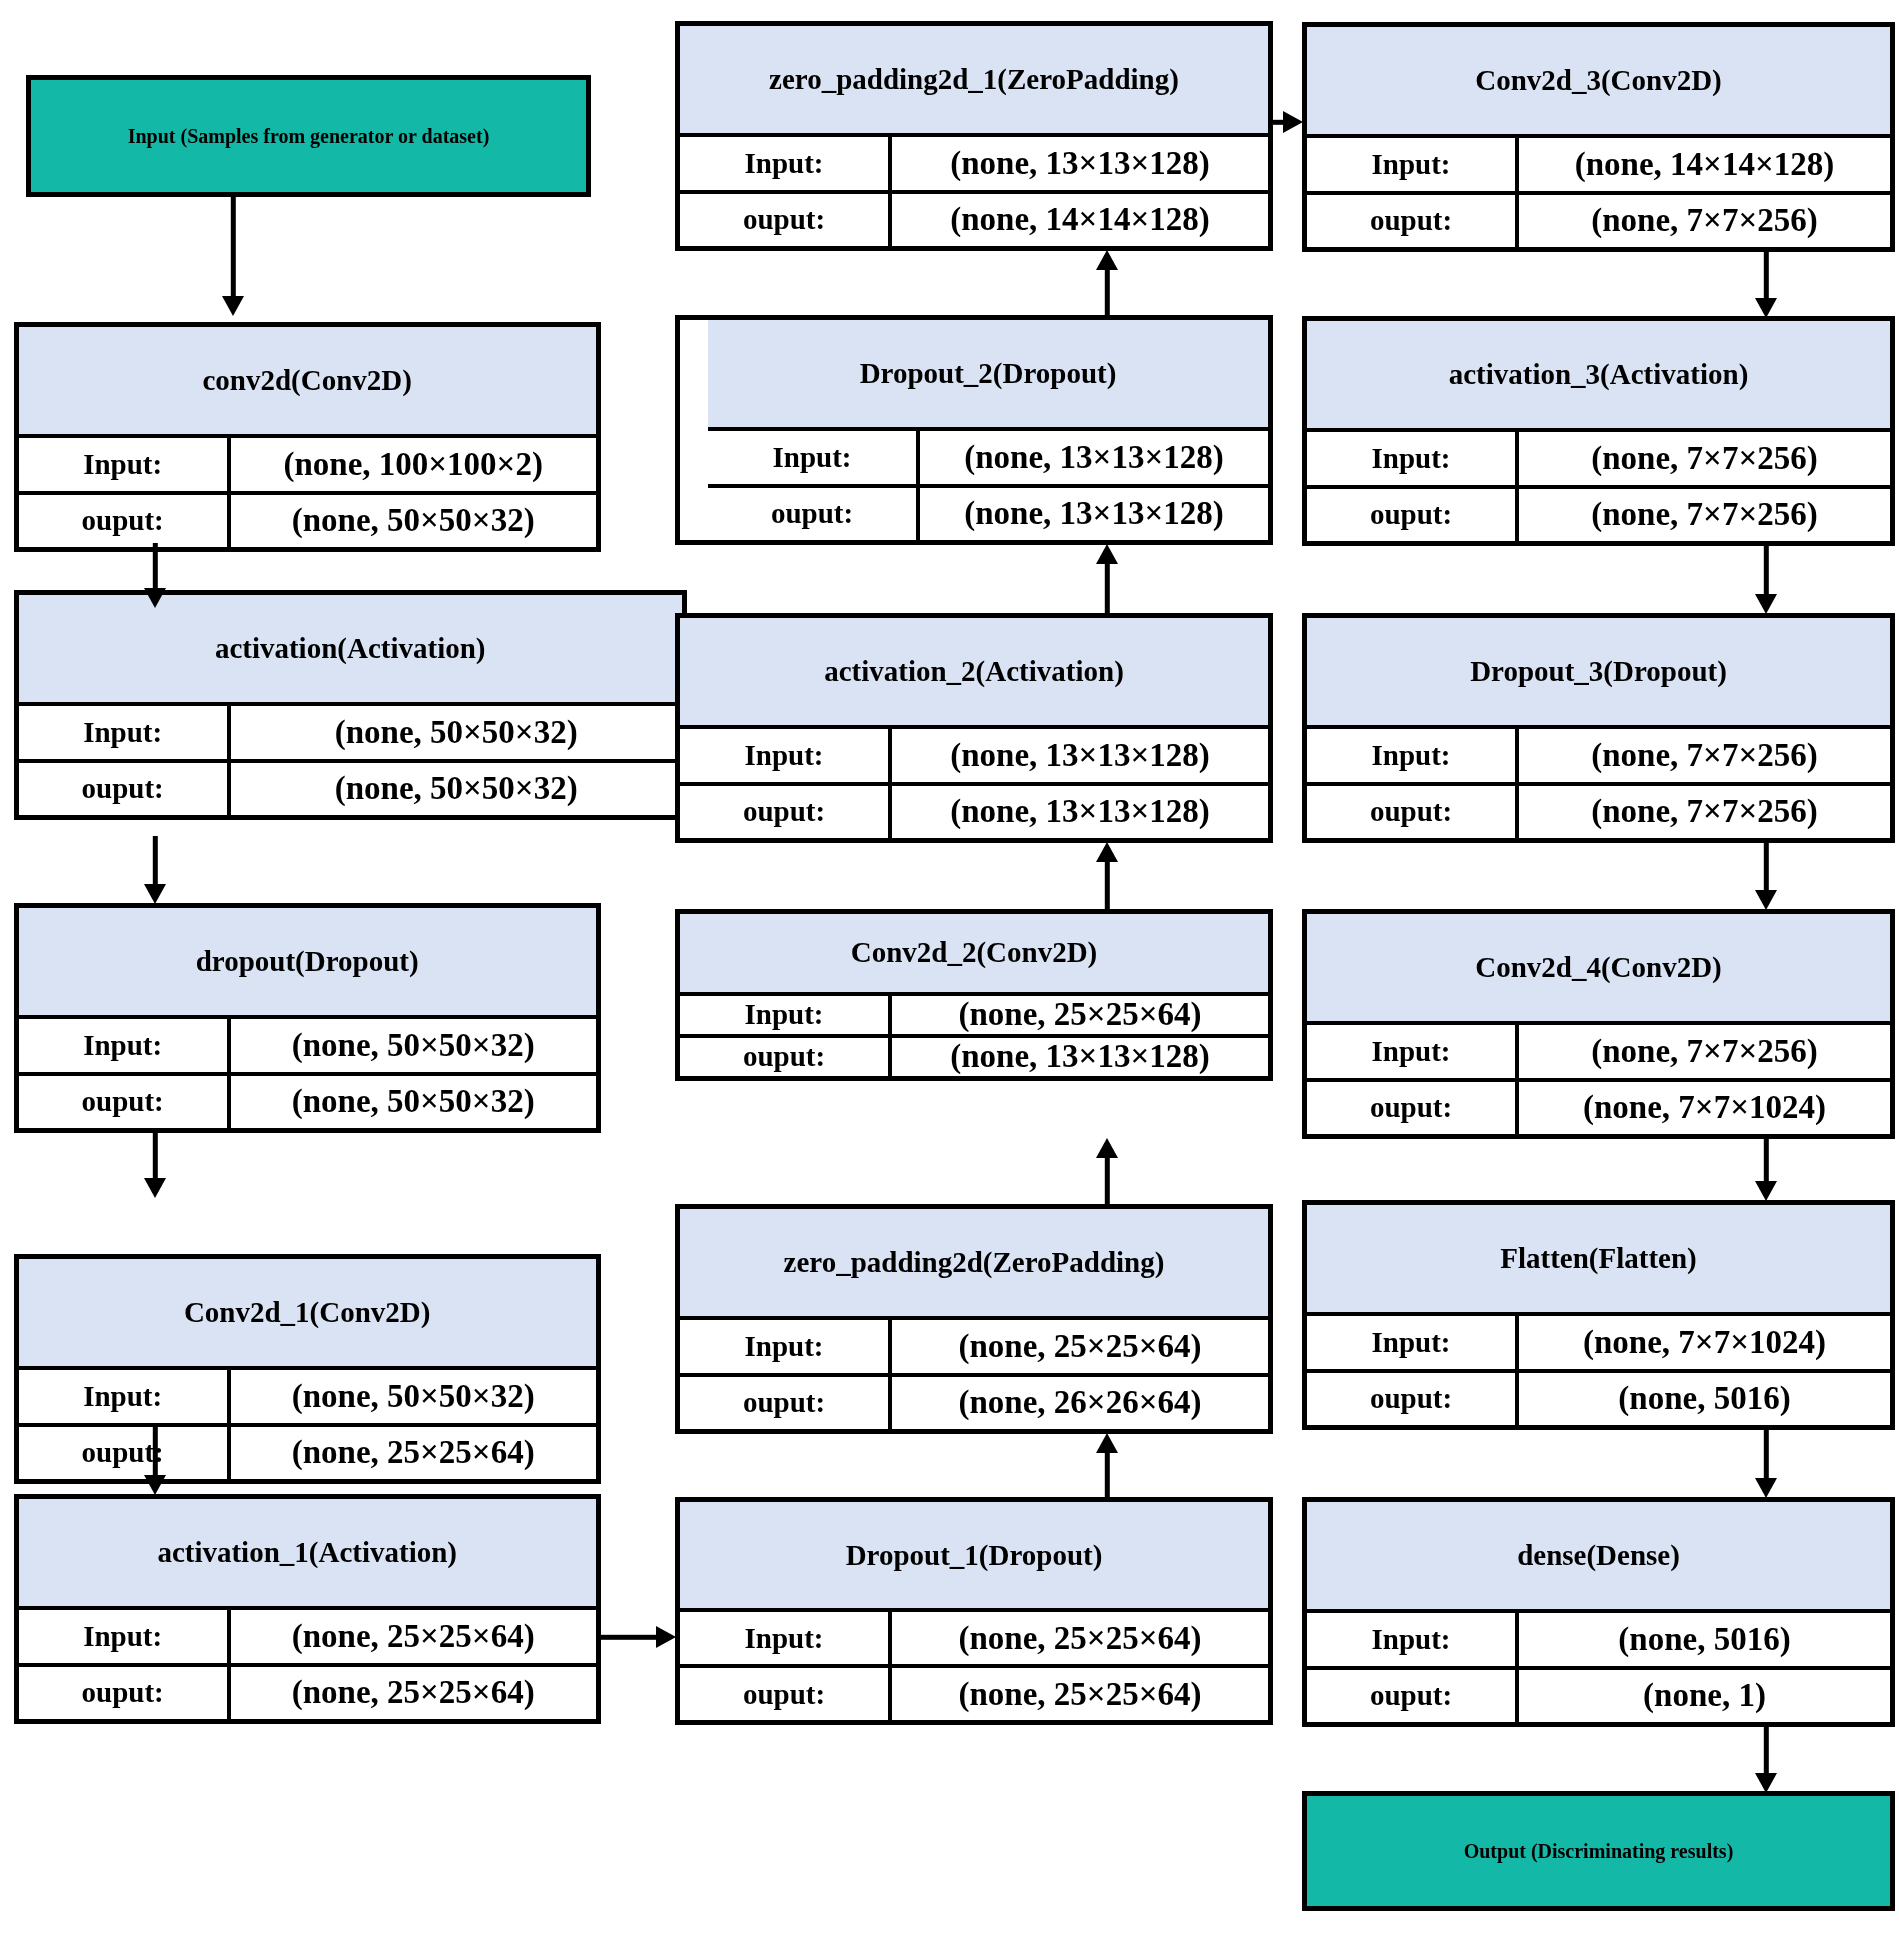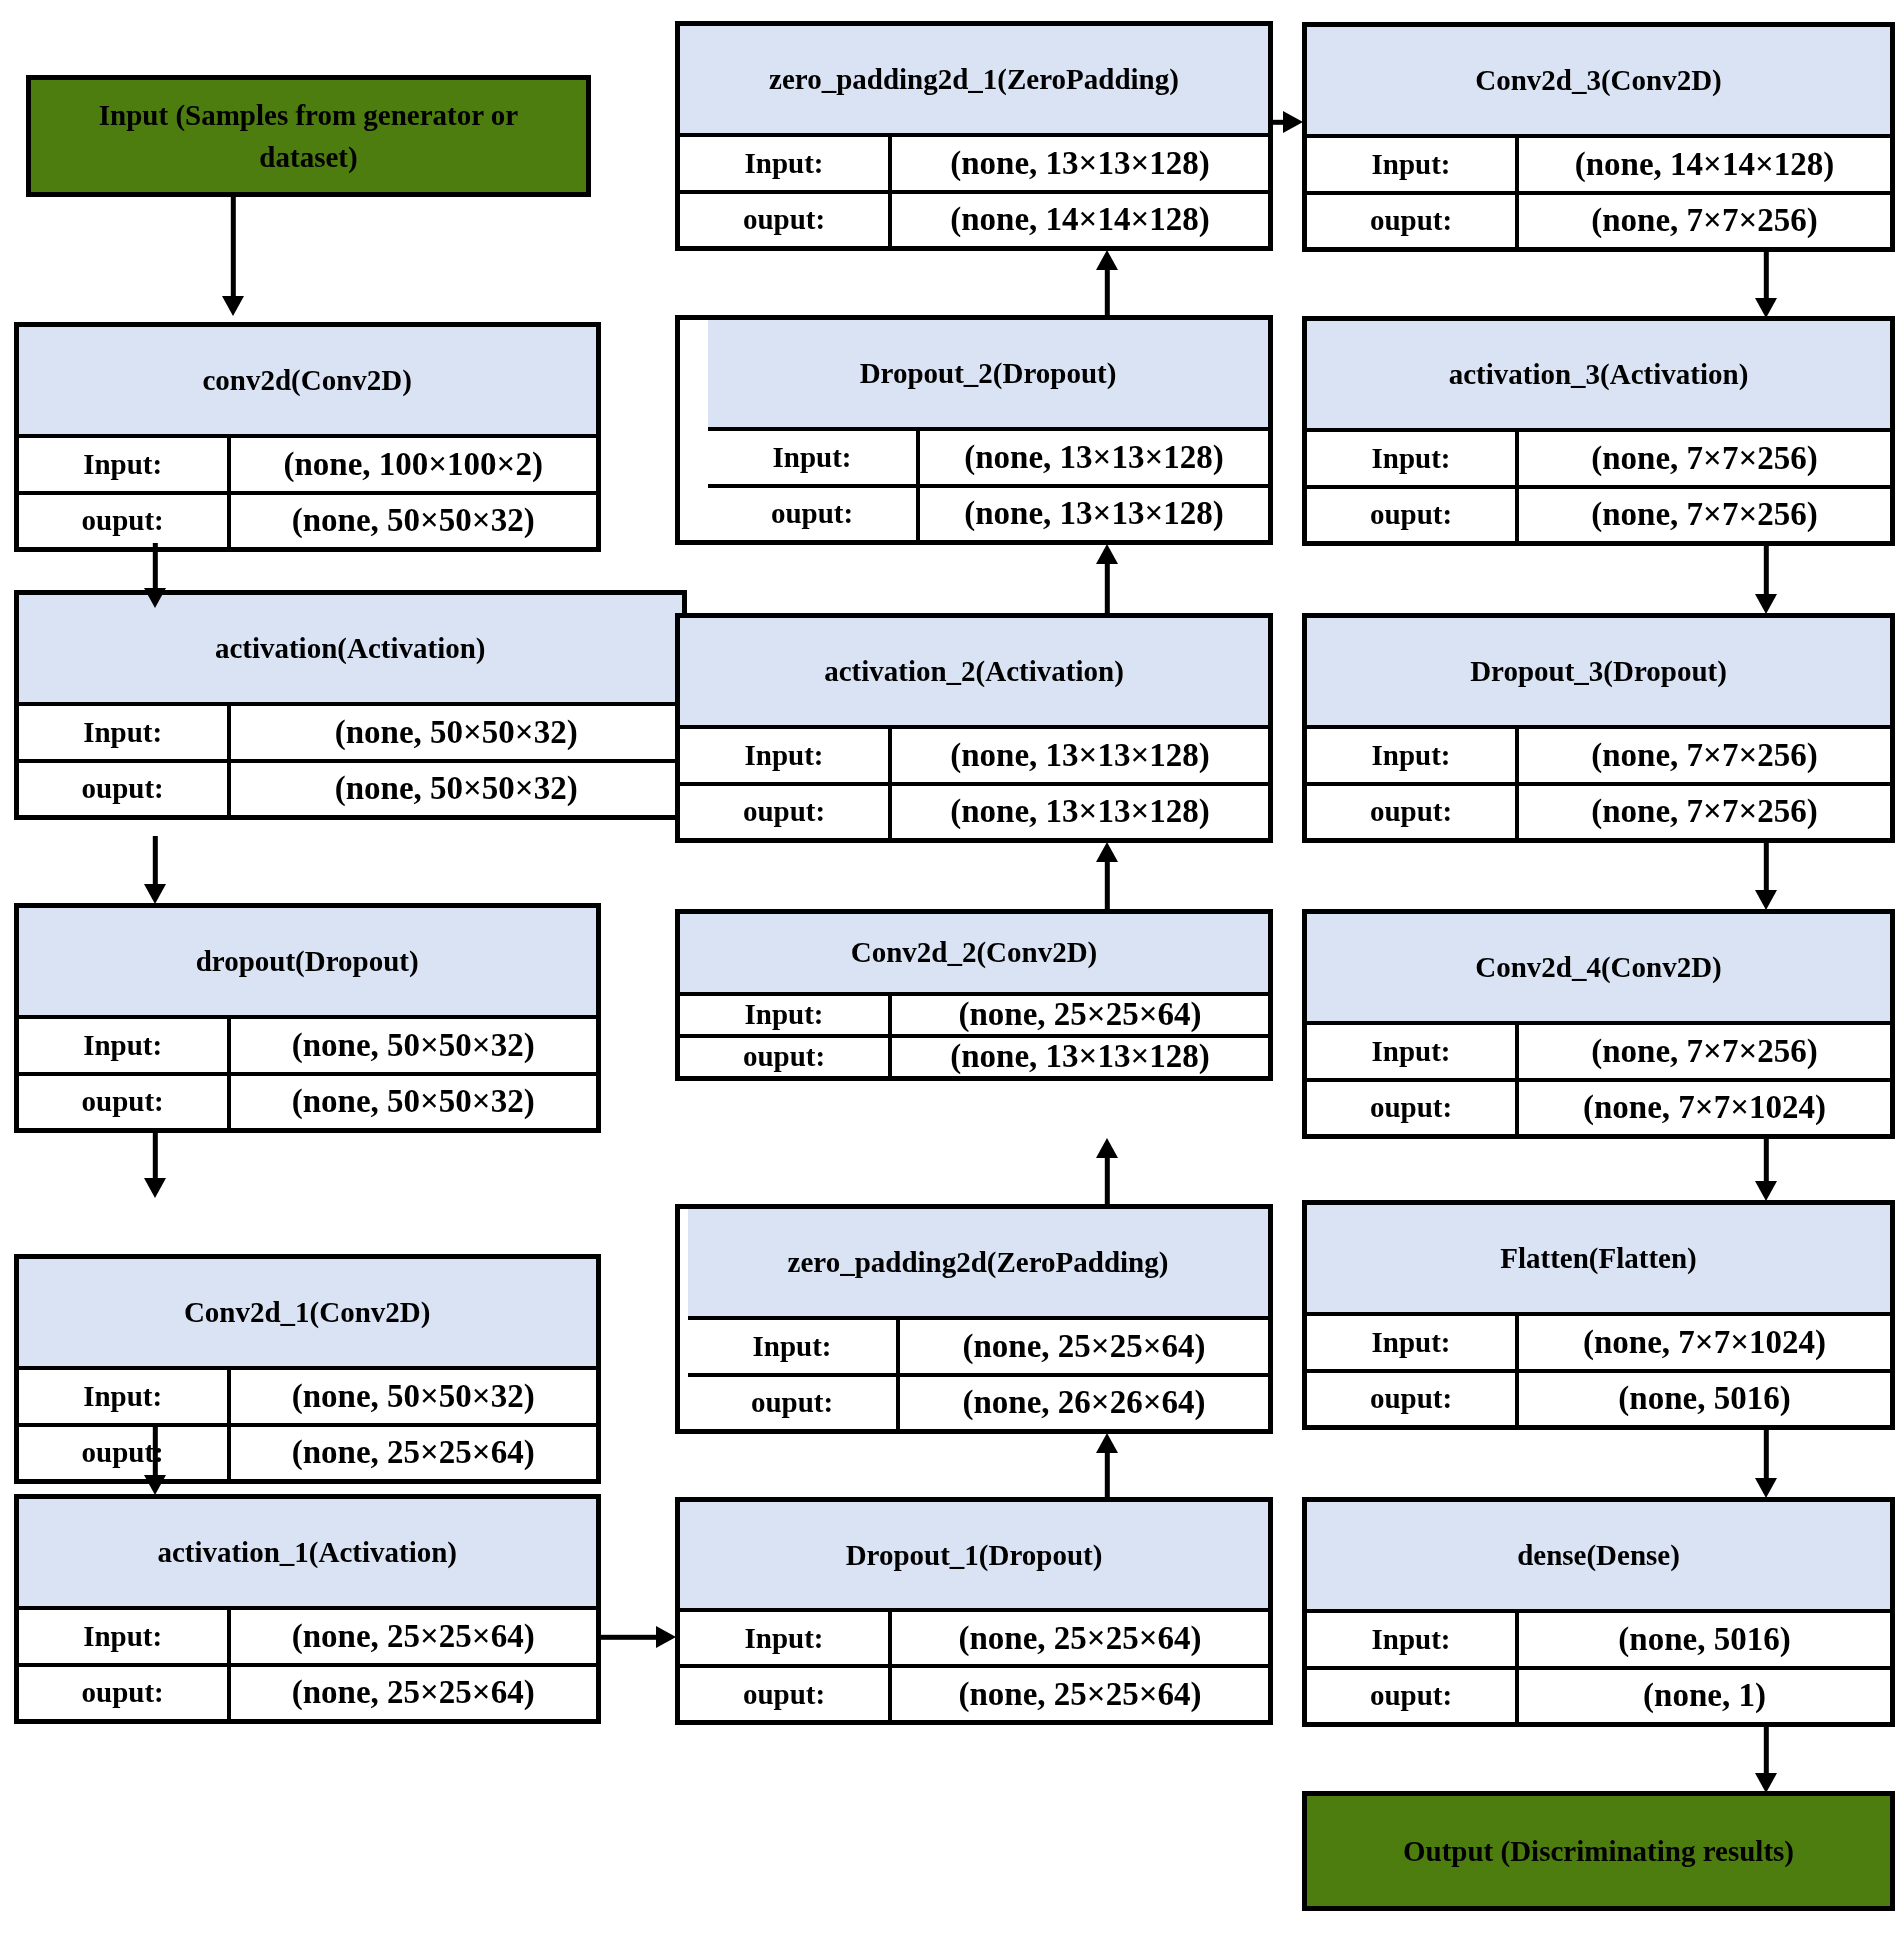--- a/index.html
+++ b/index.html
@@ -6,23 +6,23 @@
   body {
     width:1899px; height:1936px;
     font-family:"Liberation Serif","DejaVu Serif",serif;
     font-weight:bold; color:#000;
   }
   .canvas { position:relative; width:1899px; height:1936px; background:#fff; overflow:hidden; }
 
   
   .terminal {
     position:absolute; box-sizing:border-box;
-    border:5px solid #000; background:#4d7c0f;
+    border:5px solid #000; background:#14b8a6;
     display:flex; align-items:center; justify-content:center;
-    text-align:center; font-size:29px; line-height:1.45; padding:0 44px;
+    text-align:center; font-size:20px; line-height:1.45; padding:0 44px;
   }
 
   
   .node {
     position:absolute; box-sizing:border-box;
     border:5px solid #000; background:#fff;
     display:flex; flex-direction:column;
   }
   .node .hdr {
     flex:2.04; background:#dae3f3; border-bottom:4.4px solid #000;
@@ -161,21 +161,21 @@
     <div class="row in">
       <div class="lbl">Input:</div>
       <div class="val">(none, 25×25×64)</div>
     </div>
     <div class="row out">
       <div class="lbl">ouput:</div>
       <div class="val">(none, 13×13×128)</div>
     </div>
   </div>
 
-  <div class="node" style="left:675px; top:1204px; width:598px; height:230px;padding-left:8px;">
+  <div class="node" style="left:675px; top:1204px; width:598px; height:230px;">
     <div class="hdr">zero_padding2d(ZeroPadding)</div>
     <div class="row in">
       <div class="lbl">Input:</div>
       <div class="val">(none, 25×25×64)</div>
     </div>
     <div class="row out">
       <div class="lbl">ouput:</div>
       <div class="val">(none, 26×26×64)</div>
     </div>
   </div>

